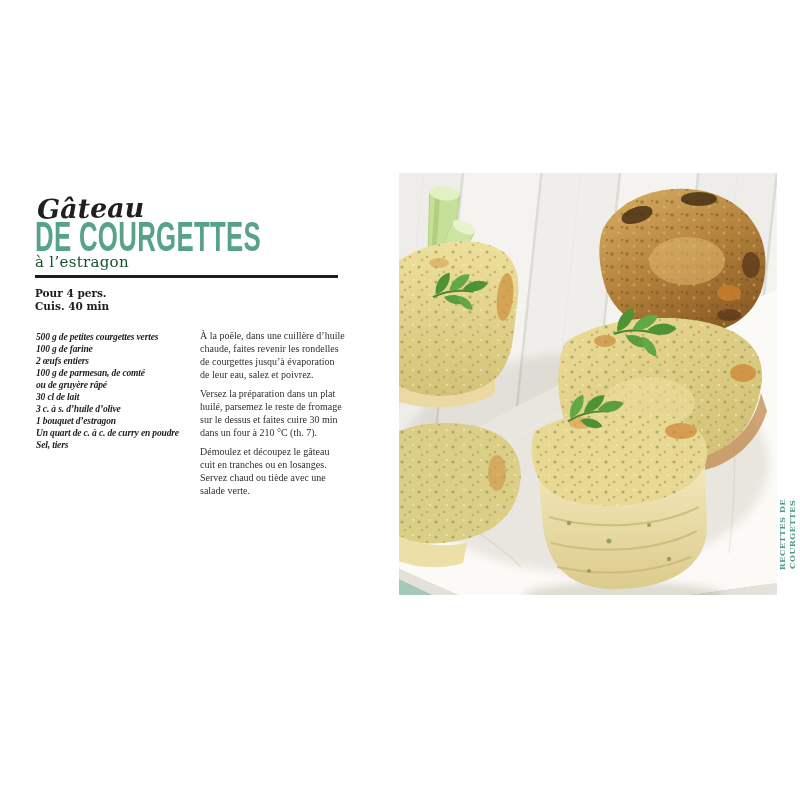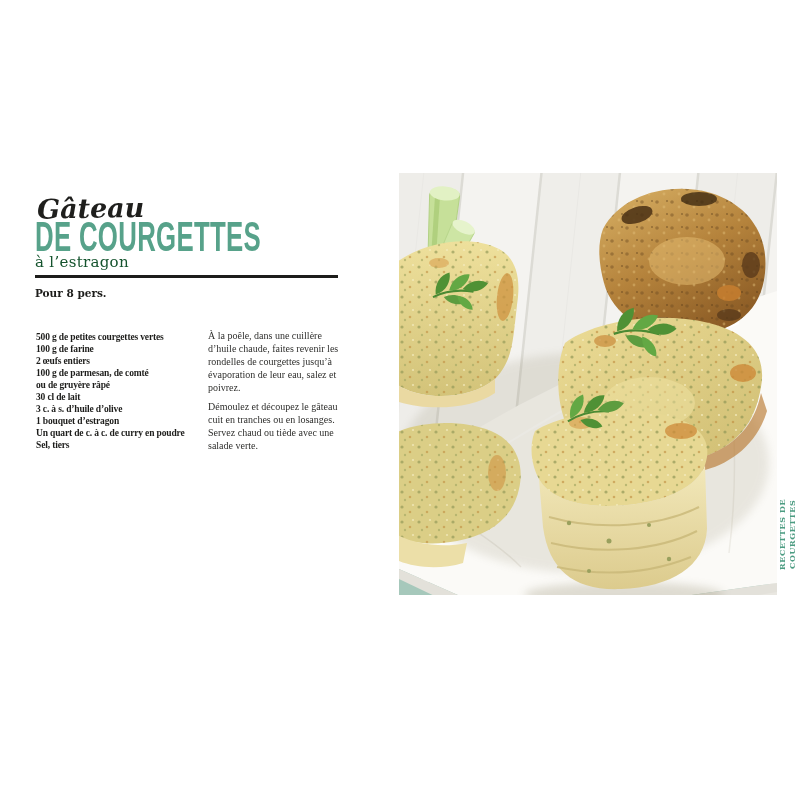--- a/index.html
+++ b/index.html
@@ -15,24 +15,24 @@
               transform:scaleX(0.60);transform-origin:0 50%;margin-top:-3px;letter-spacing:0.5px;}
   .title-sub{font-family:"DejaVu Serif",serif;font-size:15px;line-height:17px;color:#14532d;
              margin-top:1px;letter-spacing:0.3px;}
   .rule{height:3px;background:#1d1d1b;width:303px;margin-top:4px;}
   .meta{margin-top:9px;font-family:"DejaVu Serif",serif;font-weight:700;
         font-size:10.5px;line-height:13px;}
 
   
   .ingredients{position:absolute;left:36px;top:331px;width:164px;margin:0;padding:0;
                list-style:none;font-family:"Liberation Serif",serif;font-weight:700;
-               font-size:9.5px;line-height:12px;letter-spacing:-0.15px;white-space:nowrap;}
+               font-size:9.5px;line-height:12px;letter-spacing:-0.15px;white-space:nowrap;font-style:italic;}
   .instructions{position:absolute;left:200px;top:329px;width:146px;
                 font-family:"Liberation Serif",serif;font-size:10px;line-height:13px;color:#2f2f2d;}
-  .instructions p{margin:0 0 6px 8px;}
+  .instructions p{margin:0 0 6px 0;}
 
   
   .photo{position:absolute;left:399px;top:173px;width:378px;height:450px;margin:0;}
 
   
   .chapter-label{position:absolute;left:777px;top:477px;height:114px;width:16px;
                  writing-mode:vertical-rl;transform:rotate(180deg);text-align:center;
                  font-family:"DejaVu Serif",serif;font-weight:700;font-size:8px;
                  letter-spacing:0.6px;color:#4c9c82;}
   .pageno-rule{position:absolute;left:772px;top:595px;width:28px;height:2px;background:#1d1d1b;}
@@ -43,39 +43,41 @@
 <body>
 
 <div class="page">
 
   <header class="title-block">
     <div class="title-script">Gâteau</div>
     <div class="title-main">DE COURGETTES</div>
     <div class="title-sub">à l’estragon</div>
     <div class="rule"></div>
     <div class="meta">
-      <div>Pour 8 pers.</div>
+      <div>Pour 4 pers.</div>
+      <div>Cuis. 40 min</div>
     </div>
   </header>
 
   <ul class="ingredients">
     <li>500 g de petites courgettes vertes</li>
     <li>100 g de farine</li>
     <li>2 œufs entiers</li>
     <li>100 g de parmesan, de comté</li>
     <li>ou de gruyère râpé</li>
     <li>30 cl de lait</li>
     <li>3 c. à s. d’huile d’olive</li>
     <li>1 bouquet d’estragon</li>
     <li>Un quart de c. à c. de curry en poudre</li>
     <li>Sel, tiers</li>
   </ul>
 
   <div class="instructions">
     <p>À la poêle, dans une cuillère d’huile chaude, faites revenir les rondelles de courgettes jusqu’à évaporation de leur eau, salez et poivrez.</p>
+    <p>Versez la préparation dans un plat huilé, parsemez le reste de fromage sur le dessus et faites cuire 30 min dans un four à 210 °C (th. 7).</p>
     <p>Démoulez et découpez le gâteau cuit en tranches ou en losanges. Servez chaud ou tiède avec une salade verte.</p>
   </div>
 
   <figure class="photo">
     <svg viewBox="0 0 378 450" width="378" height="450" xmlns="http://www.w3.org/2000/svg">
       <defs>
         <linearGradient id="gGold" x1="0" y1="0" x2="0" y2="1">
           <stop offset="0" stop-color="#eee09c"></stop>
             <stop offset="1" stop-color="#d3c379"></stop>
         </linearGradient>

